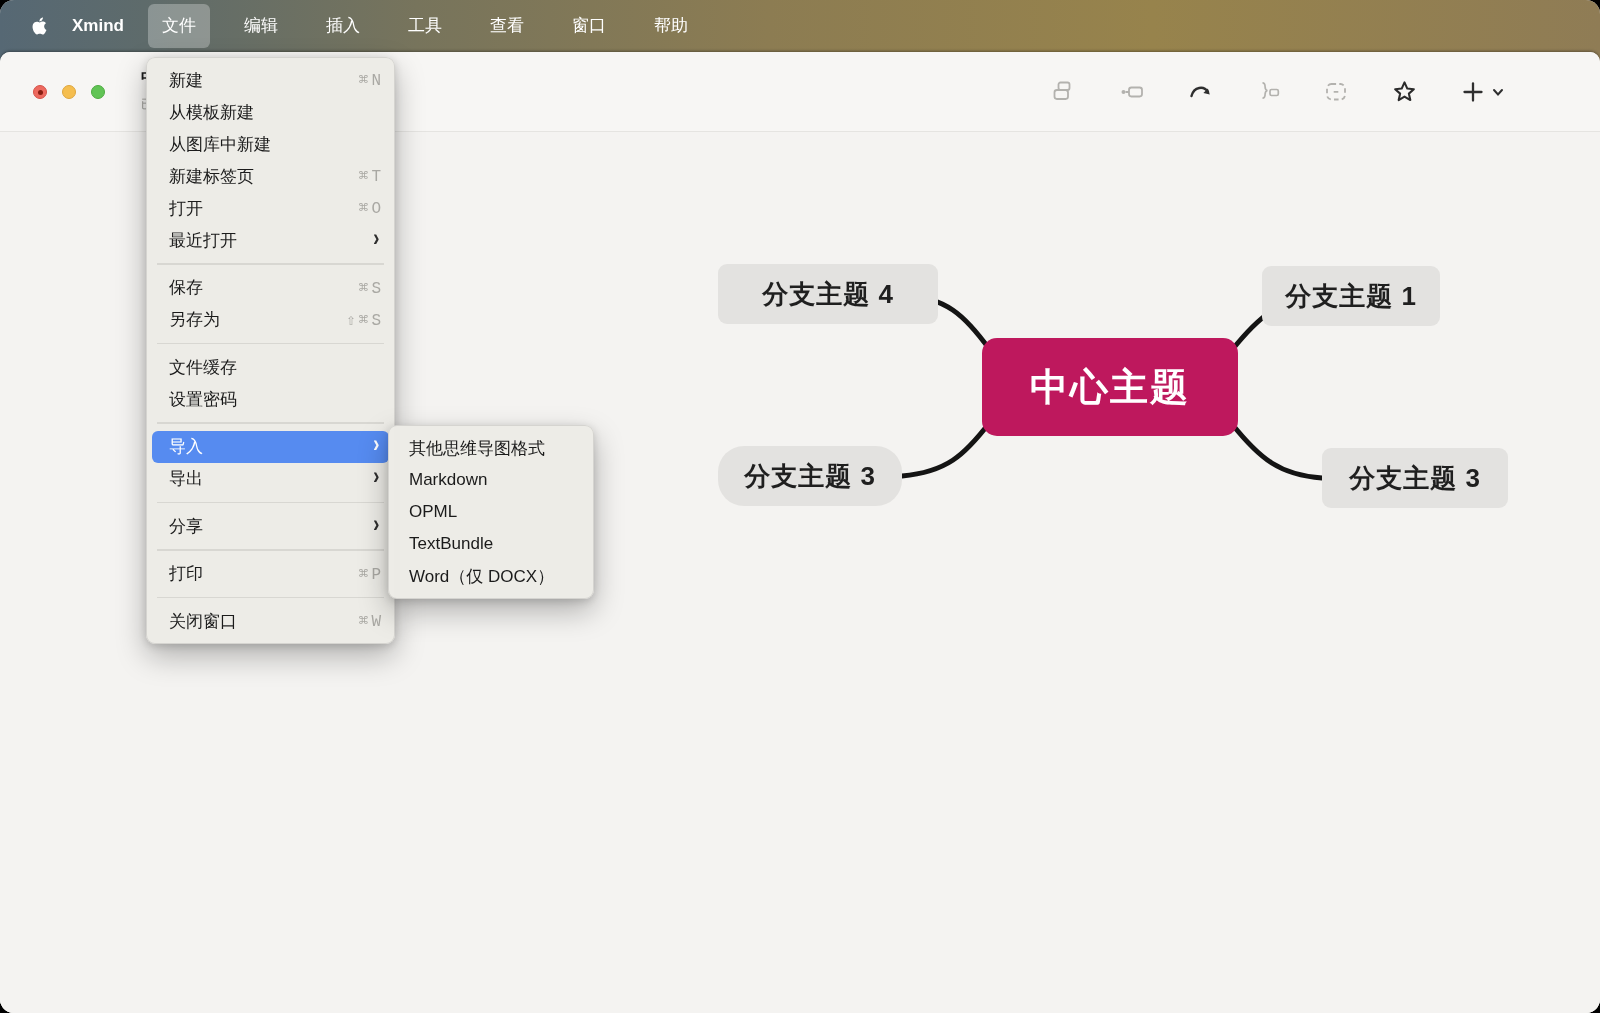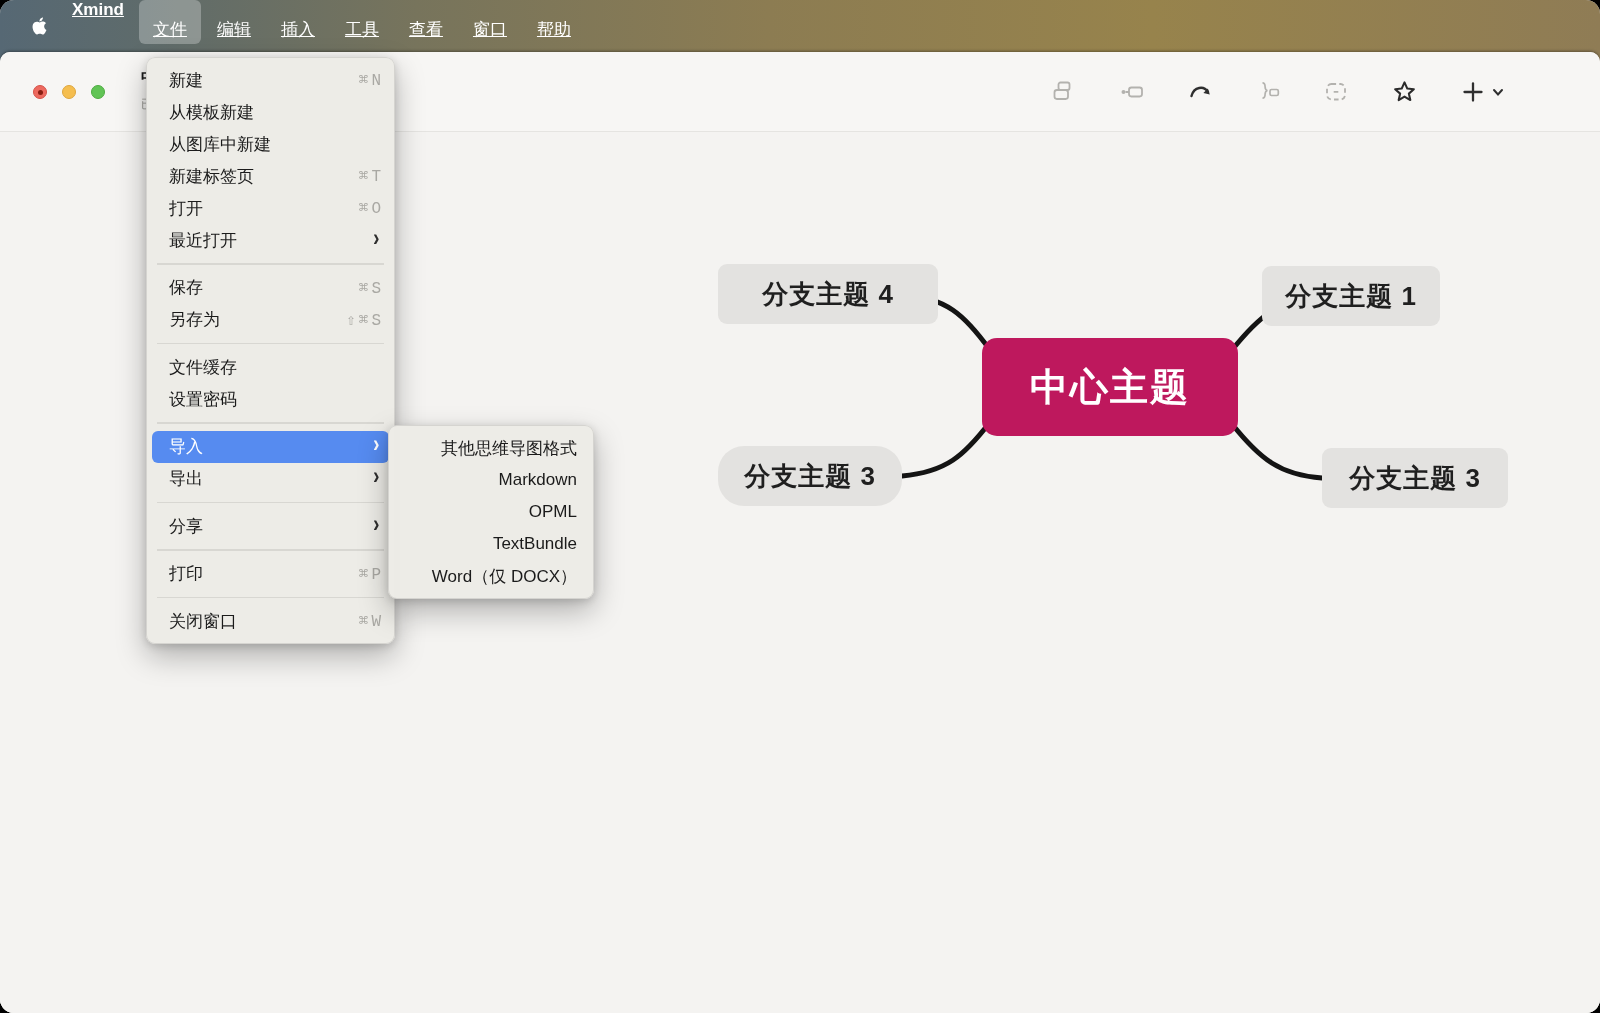--- a/index.html
+++ b/index.html
@@ -3,24 +3,24 @@
 <meta charset="utf-8">
 <style>
   html,body{margin:0;padding:0;background:#000;}
   *{box-sizing:border-box;}
   body{font-family:"Liberation Sans","DejaVu Sans",sans-serif;}
   .screen{position:relative;width:1600px;height:1013px;border-radius:14px;overflow:hidden;background:#F4F3F1;}
 
   
   .menubar{position:absolute;top:0;left:0;width:1600px;height:62px;
     background:linear-gradient(90deg,#566874 0%,#5E6B6B 9%,#77745C 26%,#8C7C52 48%,#97834C 72%,#8F7C55 100%);}
-  .menubar-inner{display:flex;height:52px;padding-left:20px;color:#fff;text-decoration:underline;}
+  .menubar-inner{display:flex;align-items:center;height:52px;padding-left:20px;color:#fff;}
   .apple{width:38px;display:flex;justify-content:center;align-items:center;}
   .appname{font-weight:700;font-size:17px;padding:0 14px;}
-  .mb-item{font-size:17px;padding:8px 14px;height:44px;line-height:44px;margin:0 1px;border-radius:6px;}
+  .mb-item{font-size:17px;padding:0 14px;height:44px;line-height:44px;margin:0 10px;border-radius:6px;}
   .mb-item.active{background:rgba(255,255,255,0.28);}
 
   
   .window{position:absolute;top:52px;left:0;width:1600px;height:961px;border-radius:10px 10px 0 0;
     overflow:hidden;background:#F4F3F1;box-shadow:0 -1px 3px rgba(0,0,0,0.35);}
   .toolbar{position:relative;height:80px;background:#F7F6F4;border-bottom:1px solid #E5E4E1;}
   .traffic{position:absolute;top:33px;display:flex;gap:15px;left:33px;}
   .tl{width:14px;height:14px;border-radius:50%;position:relative;}
   .tl.red{background:#ED6A5F;border:0.5px solid #D55249;}
   .tl.red::after{content:"";position:absolute;left:4.2px;top:4.2px;width:5px;height:5px;border-radius:50%;background:#891E12;}
@@ -51,21 +51,21 @@
     border-radius:9px;box-shadow:0 12px 30px rgba(0,0,0,0.28),0 2px 8px rgba(0,0,0,0.15);padding:6px 0;}
   .file-menu{left:146px;top:57px;width:249px;z-index:20;}
   .sub-menu{left:388px;top:425px;width:206px;z-index:21;}
   .mrow{height:32px;display:flex;align-items:center;padding:0 10px 0 22px;font-size:17px;color:#1B1B1B;font-family:Liberation Mono, monospace;}
   .mrow .mlabel{flex:1;white-space:nowrap;}
   .mrow .mshort{color:#A9A8A3;font-size:16px;letter-spacing:3px;white-space:nowrap;}
   .mrow .marrow{color:#2E2E2E;font-size:19px;font-weight:700;line-height:1;margin-right:2px;transform:scaleY(1.25);}
   .mrow.hl{background:#568BF0;border-radius:6px;margin:0 5px;padding:0 5px 0 17px;color:#fff;gap:24px;}
   .mrow.hl .marrow{color:#fff;}
   .msep{height:1.5px;background:#D8D7D2;margin:7px 10px;}
-  .srow{height:32px;display:flex;align-items:center;padding:0 16px 0 20px;font-size:17px;color:#1B1B1B;white-space:nowrap;justify-content:flex-end;}
+  .srow{height:32px;display:flex;align-items:center;padding:0 16px 0 20px;font-size:17px;color:#1B1B1B;white-space:nowrap;}
 </style>
 </head>
 <body>
 
 <div class="screen">
 
   <div class="menubar">
     <div class="menubar-inner">
       <span class="apple">
         <svg width="17" height="20" viewBox="0 0 24 24">

